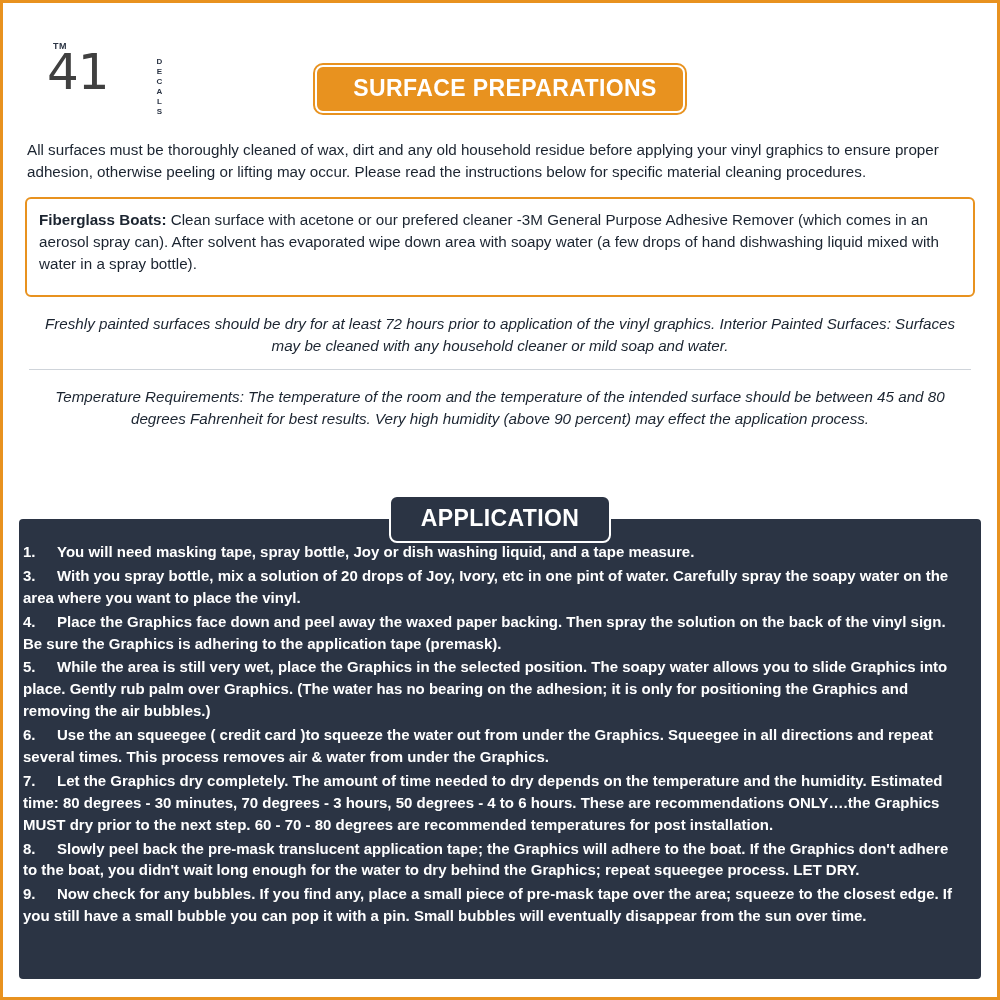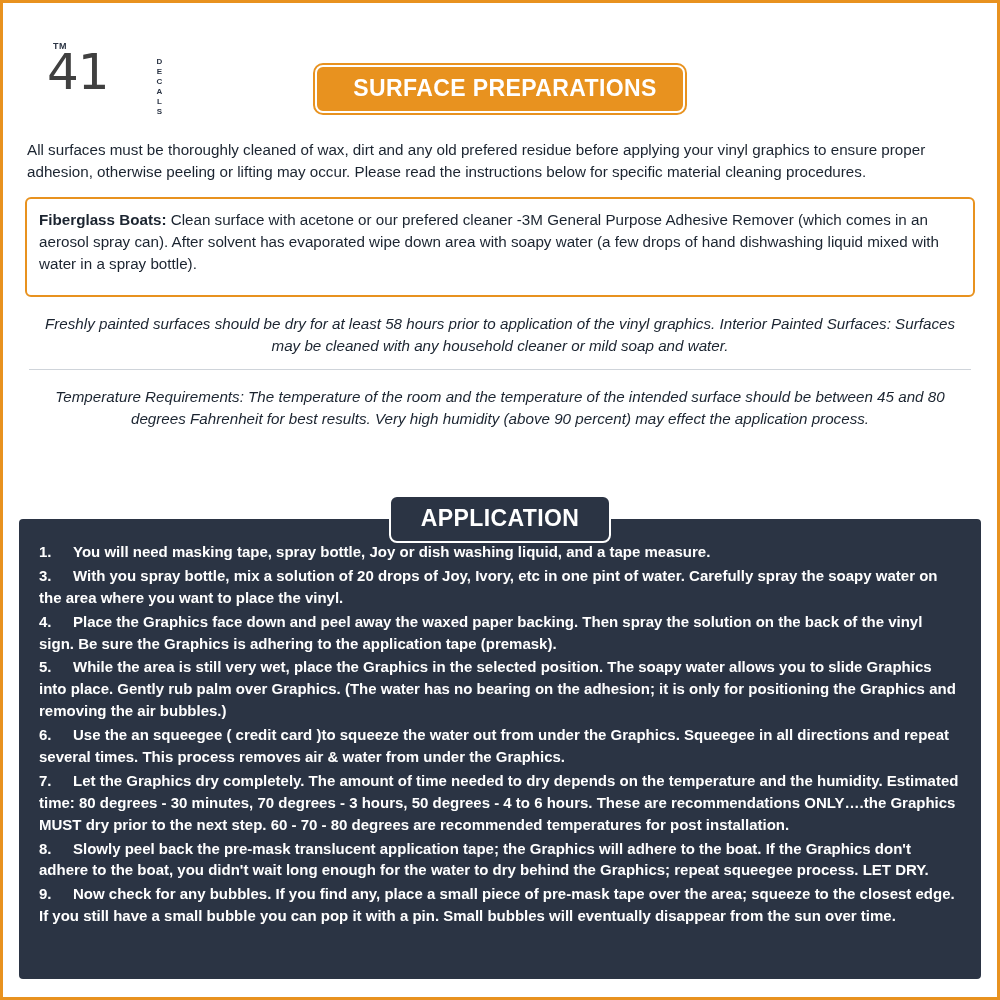--- a/index.html
+++ b/index.html
@@ -151,21 +151,21 @@
   }
   .dark-panel {
     position: absolute;
     left: 0;
     right: 0;
     top: 24px;
     bottom: 0;
     background: #2b3444;
     color: #ffffff;
     border-radius: 4px;
-    padding: 22px 20px 10px 20px;
+    padding: 22px 20px 10px 4px;
     box-sizing: border-box;
     font-size: 15px;
     line-height: 1.46;
     overflow: hidden;
   }
   .step {
     margin: 0 0 2px 0;
   }
   .step .num {
     font-weight: bold;
@@ -185,29 +185,29 @@
     <div class="logo-wrap">
       <span class="logo-tm">TM</span>
       <span class="logo-text">41</span>
       <span class="logo-vert">DECALS</span>
     </div>
 
     <div class="banner-row">
       <span class="banner">SURFACE PREPARATIONS</span>
     </div>
 
-    <div class="intro">All surfaces must be thoroughly cleaned of wax, dirt and any old prefered residue before applying your vinyl graphics to ensure proper adhesion, otherwise peeling or lifting may occur. Please read the instructions below for specific material cleaning procedures.</div>
+    <div class="intro">All surfaces must be thoroughly cleaned of wax, dirt and any old household residue before applying your vinyl graphics to ensure proper adhesion, otherwise peeling or lifting may occur. Please read the instructions below for specific material cleaning procedures.</div>
 
     <div class="orange-box">
       <p>
         <span class="lead">Fiberglass Boats:</span><span> Clean surface with acetone or our prefered cleaner -3M General Purpose Adhesive Remover (which comes in an aerosol spray can). After solvent has evaporated wipe down area with soapy water (a few drops of hand dishwashing liquid mixed with water in a spray bottle).</span>
       </p>
     </div>
 
-    <div class="note">Freshly painted surfaces should be dry for at least 58 hours prior to application of the vinyl graphics. Interior Painted Surfaces: Surfaces may be cleaned with any household cleaner or mild soap and water.</div>
+    <div class="note">Freshly painted surfaces should be dry for at least 72 hours prior to application of the vinyl graphics. Interior Painted Surfaces: Surfaces may be cleaned with any household cleaner or mild soap and water.</div>
     <div class="divider"></div>
     <div class="note">Temperature Requirements: The temperature of the room and the temperature of the intended surface should be between 45 and 80 degrees Fahrenheit for best results. Very high humidity (above 90 percent) may effect the application process.</div>
 
     <div class="app-section">
       <div class="app-banner-row">
         <span class="app-banner">APPLICATION</span>
       </div>
       <div class="dark-panel">
         <p class="step">
           <span class="num">1.</span><span class="txt">You will need masking tape, spray bottle, Joy or dish washing liquid, and a tape measure.</span>

